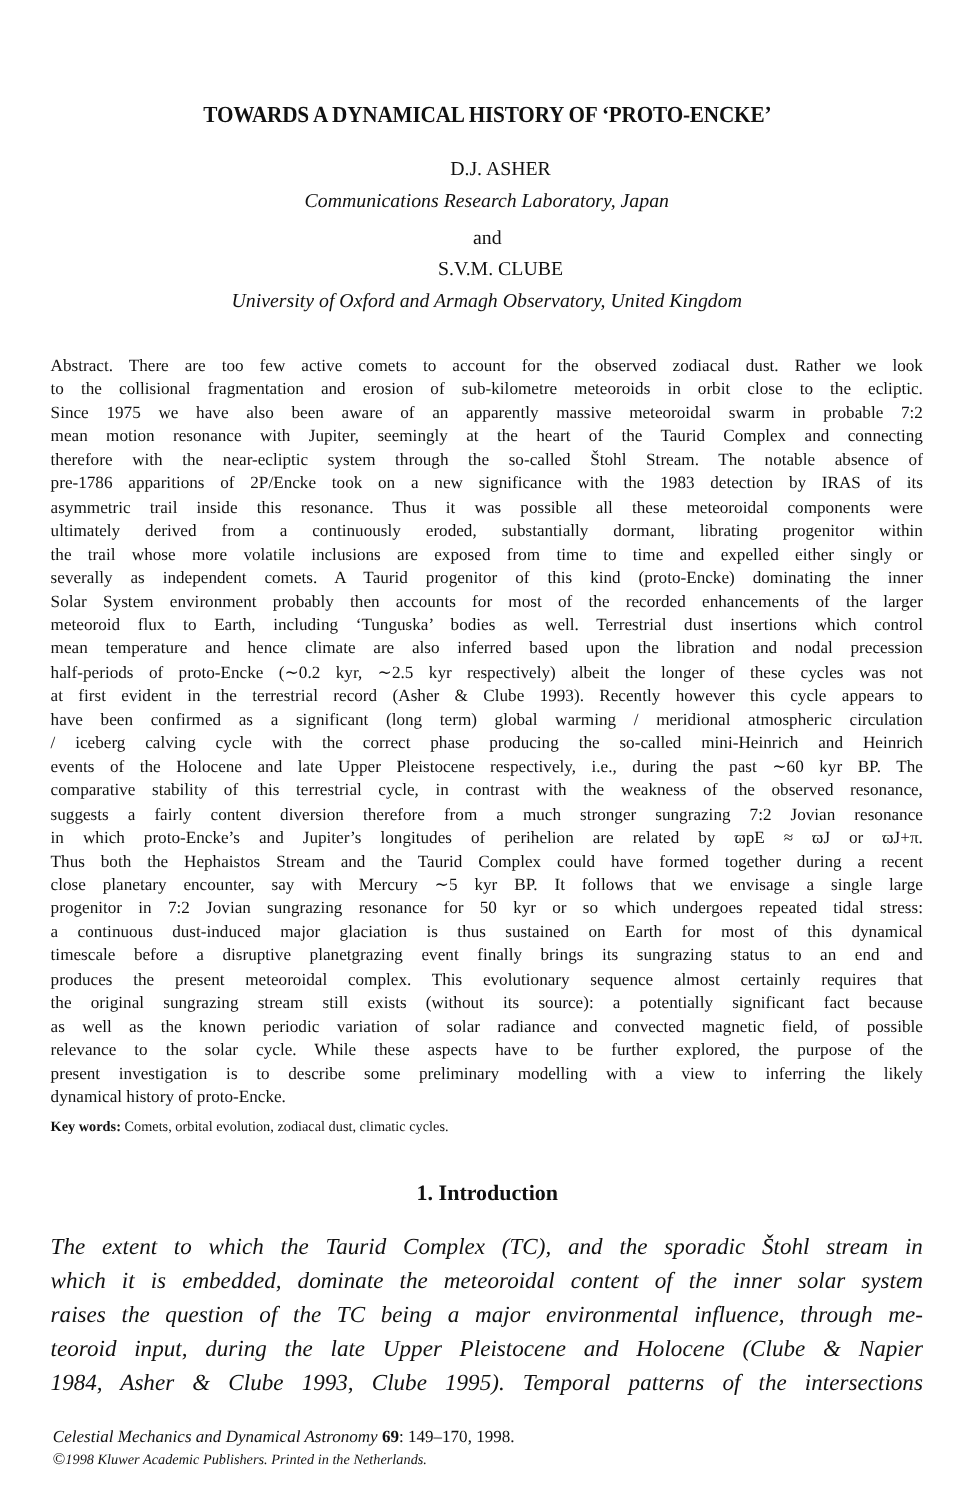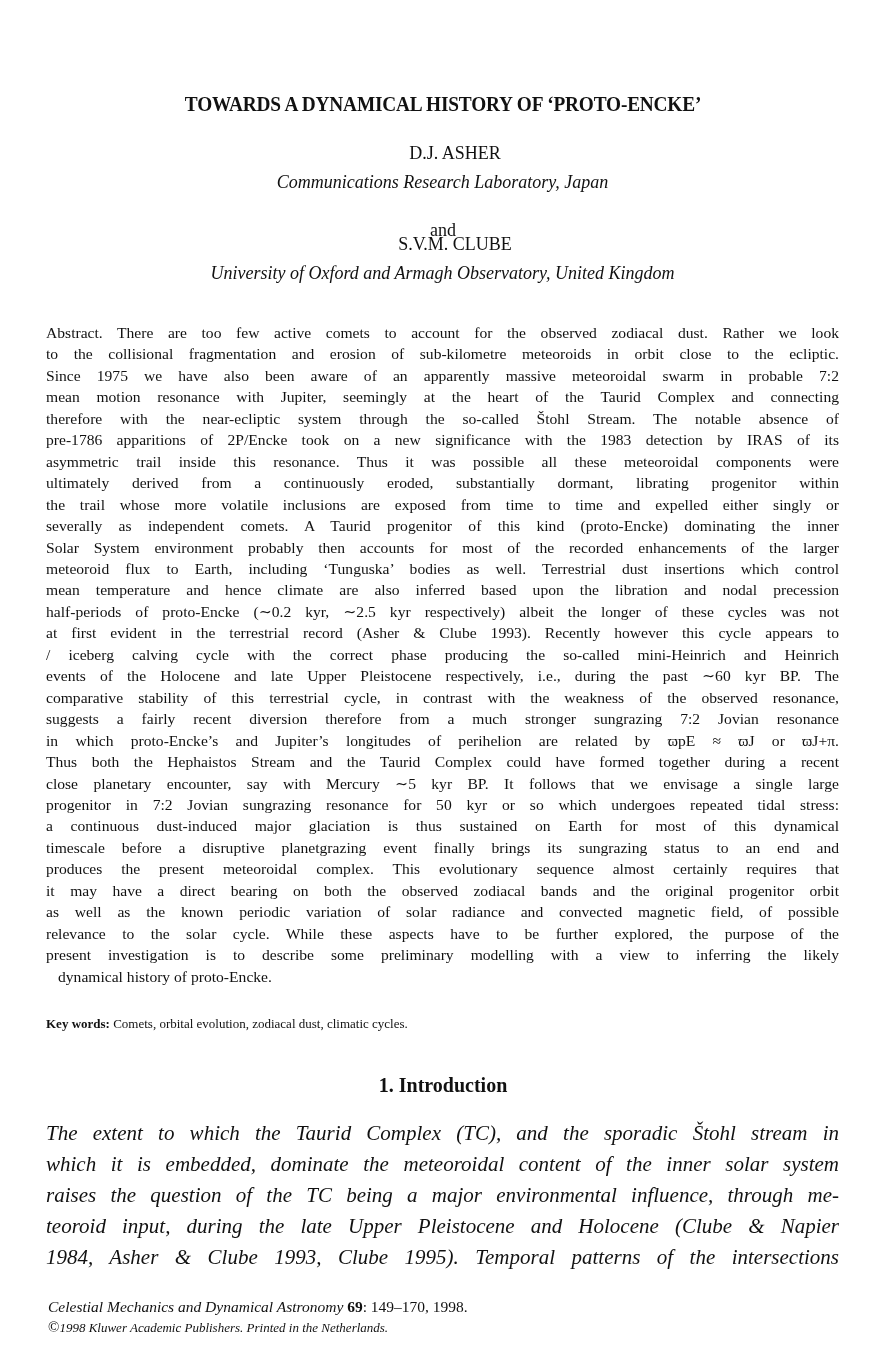--- a/index.html
+++ b/index.html
@@ -62,21 +62,20 @@
       text-align: justify;
     }
     .abstract .line {
       display: block;
       white-space: nowrap;
       text-align-last: justify;
       text-align: justify;
     }
     .abstract .line.last {
       text-align-last: left;
-      margin-left: 12px;
     }
     .abs-label { font-weight: normal; }
     .keywords {
       position: absolute;
       left: 46px;
       top: 1016px;
       font-size: 13px;
     }
     .keywords .kw-label { font-weight: bold; }
     .section-heading {
@@ -120,52 +119,53 @@
   </style>
 </head>
 <body>
 
 <div class="page">
 
   <div class="title">TOWARDS A DYNAMICAL HISTORY OF ‘PROTO-ENCKE’</div>
 
   <div class="author" style="top:143px;">D.J. ASHER</div>
   <div class="affil" style="top:172px;">Communications Research Laboratory, Japan</div>
-  <div class="and" style="top:220px;">and</div>
+  <div class="and" style="top:206px;">and</div>
   <div class="author" style="top:234px;">S.V.M. CLUBE</div>
   <div class="affil" style="top:263px;">University of Oxford and Armagh Observatory, United Kingdom</div>
 
   <div class="abstract">
     <span class="line"><span class="abs-label">Abstract.</span><span> There are too few active comets to account for the observed zodiacal dust. Rather we look</span></span>
     <span class="line">to the collisional fragmentation and erosion of sub-kilometre meteoroids in orbit close to the ecliptic.</span>
     <span class="line">Since 1975 we have also been aware of an apparently massive meteoroidal swarm in probable 7:2</span>
     <span class="line">mean motion resonance with Jupiter, seemingly at the heart of the Taurid Complex and connecting</span>
     <span class="line">therefore with the near-ecliptic system through the so-called Štohl Stream. The notable absence of</span>
     <span class="line">pre-1786 apparitions of 2P/Encke took on a new significance with the 1983 detection by IRAS of its</span>
     <span class="line">asymmetric trail inside this resonance. Thus it was possible all these meteoroidal components were</span>
     <span class="line">ultimately derived from a continuously eroded, substantially dormant, librating progenitor within</span>
     <span class="line">the trail whose more volatile inclusions are exposed from time to time and expelled either singly or</span>
     <span class="line">severally as independent comets. A Taurid progenitor of this kind (proto-Encke) dominating the inner</span>
     <span class="line">Solar System environment probably then accounts for most of the recorded enhancements of the larger</span>
     <span class="line">meteoroid flux to Earth, including ‘Tunguska’ bodies as well. Terrestrial dust insertions which control</span>
     <span class="line">mean temperature and hence climate are also inferred based upon the libration and nodal precession</span>
     <span class="line">half-periods of proto-Encke (∼0.2 kyr, ∼2.5 kyr respectively) albeit the longer of these cycles was not</span>
     <span class="line">at first evident in the terrestrial record (Asher &amp; Clube 1993). Recently however this cycle appears to</span>
+    <span class="line">have been confirmed as a significant (long term) global warming / meridional atmospheric circulation</span>
     <span class="line">/ iceberg calving cycle with the correct phase producing the so-called mini-Heinrich and Heinrich</span>
     <span class="line">events of the Holocene and late Upper Pleistocene respectively, i.e., during the past ∼60 kyr BP. The</span>
     <span class="line">comparative stability of this terrestrial cycle, in contrast with the weakness of the observed resonance,</span>
-    <span class="line">suggests a fairly recent diversion therefore from a much stronger sungrazing 7:2 Jovian resonance</span>
+    <span class="line">suggests a fairly content diversion therefore from a much stronger sungrazing 7:2 Jovian resonance</span>
     <span class="line">in which proto-Encke’s and Jupiter’s longitudes of perihelion are related by ϖpE ≈ ϖJ or ϖJ+π.</span>
     <span class="line">Thus both the Hephaistos Stream and the Taurid Complex could have formed together during a recent</span>
     <span class="line">close planetary encounter, say with Mercury ∼5 kyr BP. It follows that we envisage a single large</span>
     <span class="line">progenitor in 7:2 Jovian sungrazing resonance for 50 kyr or so which undergoes repeated tidal stress:</span>
     <span class="line">a continuous dust-induced major glaciation is thus sustained on Earth for most of this dynamical</span>
     <span class="line">timescale before a disruptive planetgrazing event finally brings its sungrazing status to an end and</span>
     <span class="line">produces the present meteoroidal complex. This evolutionary sequence almost certainly requires that</span>
-    <span class="line">it may have a direct bearing on both the observed zodiacal bands and the original progenitor orbit</span>
+    <span class="line">the original sungrazing stream still exists (without its source): a potentially significant fact because</span>
     <span class="line">as well as the known periodic variation of solar radiance and convected magnetic field, of possible</span>
     <span class="line">relevance to the solar cycle. While these aspects have to be further explored, the purpose of the</span>
     <span class="line">present investigation is to describe some preliminary modelling with a view to inferring the likely</span>
     <span class="line last">dynamical history of proto-Encke.</span>
   </div>
 
   <div class="keywords">
     <span class="kw-label">Key words:</span><span> Comets, orbital evolution, zodiacal dust, climatic cycles.</span>
   </div>
 

